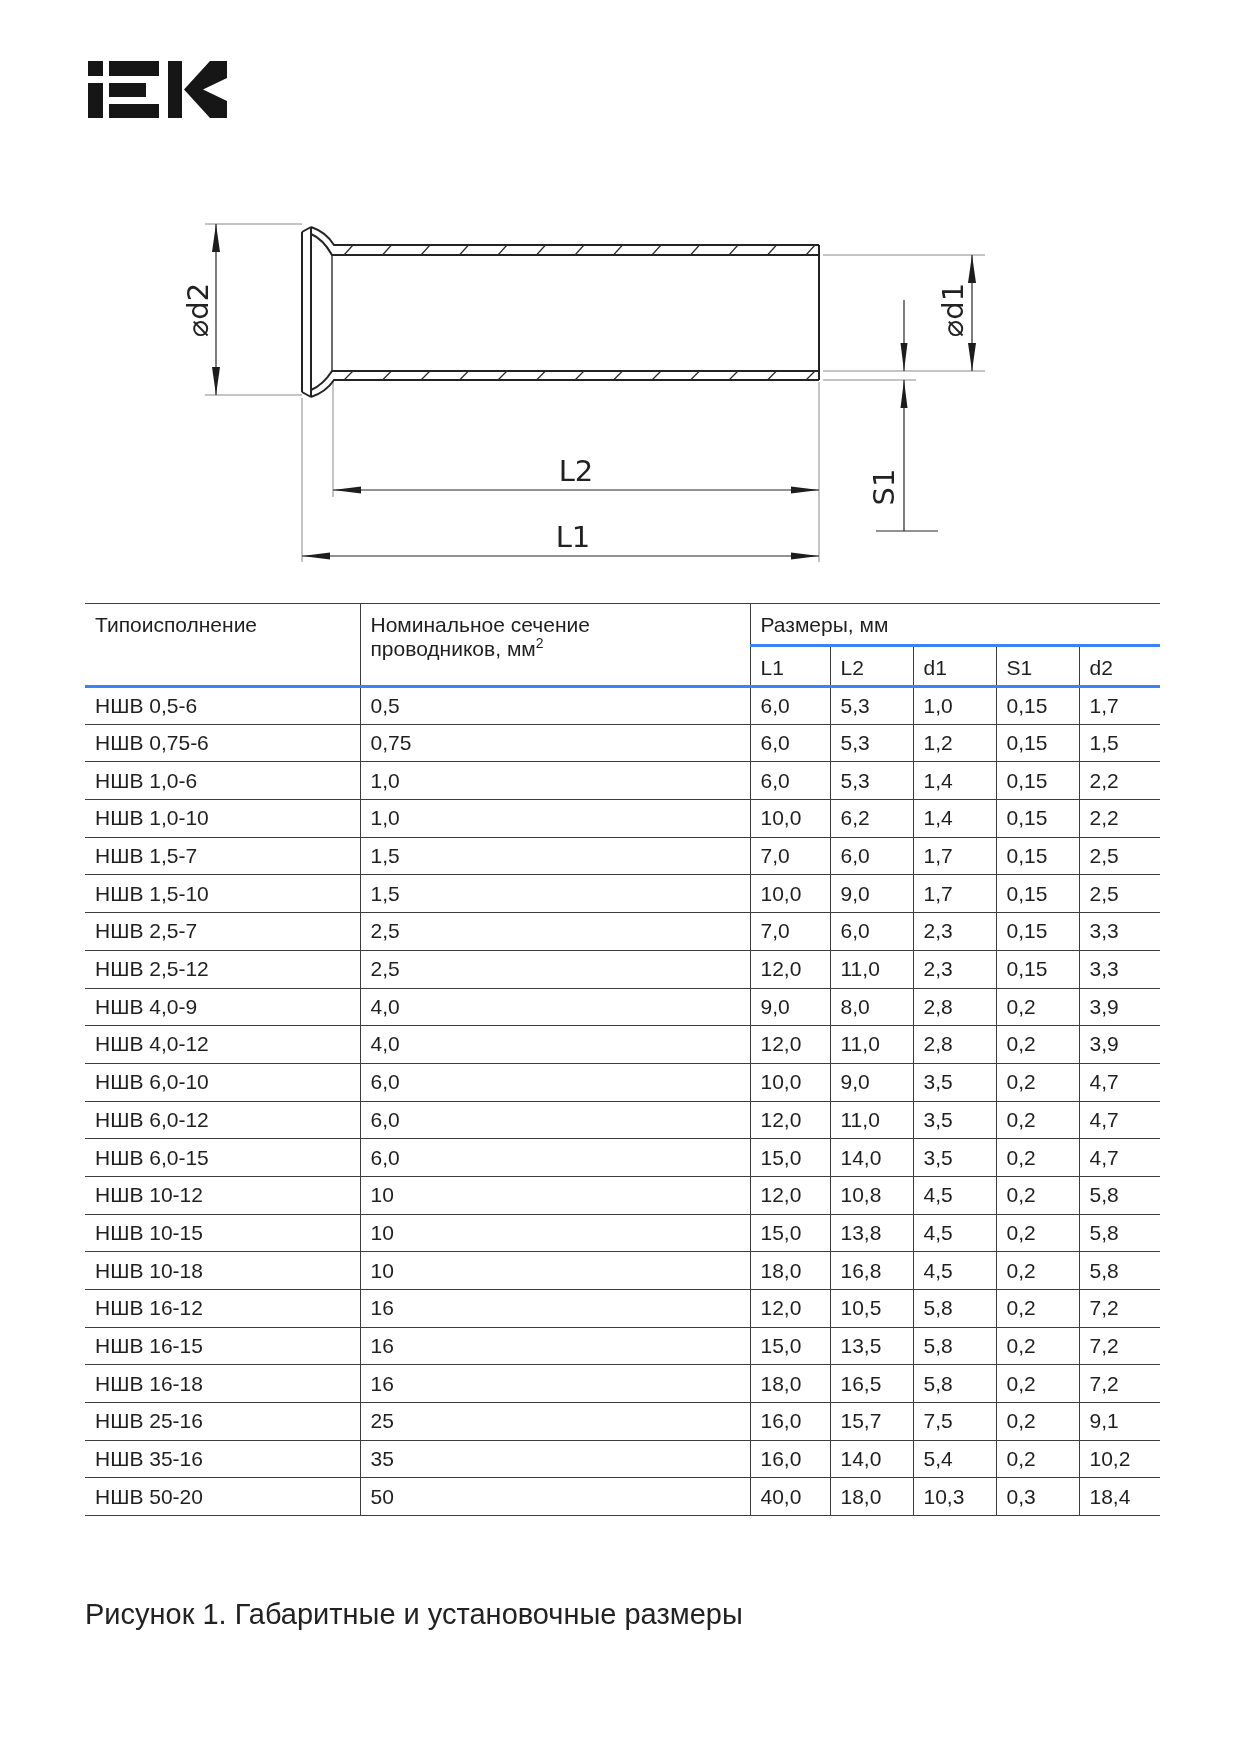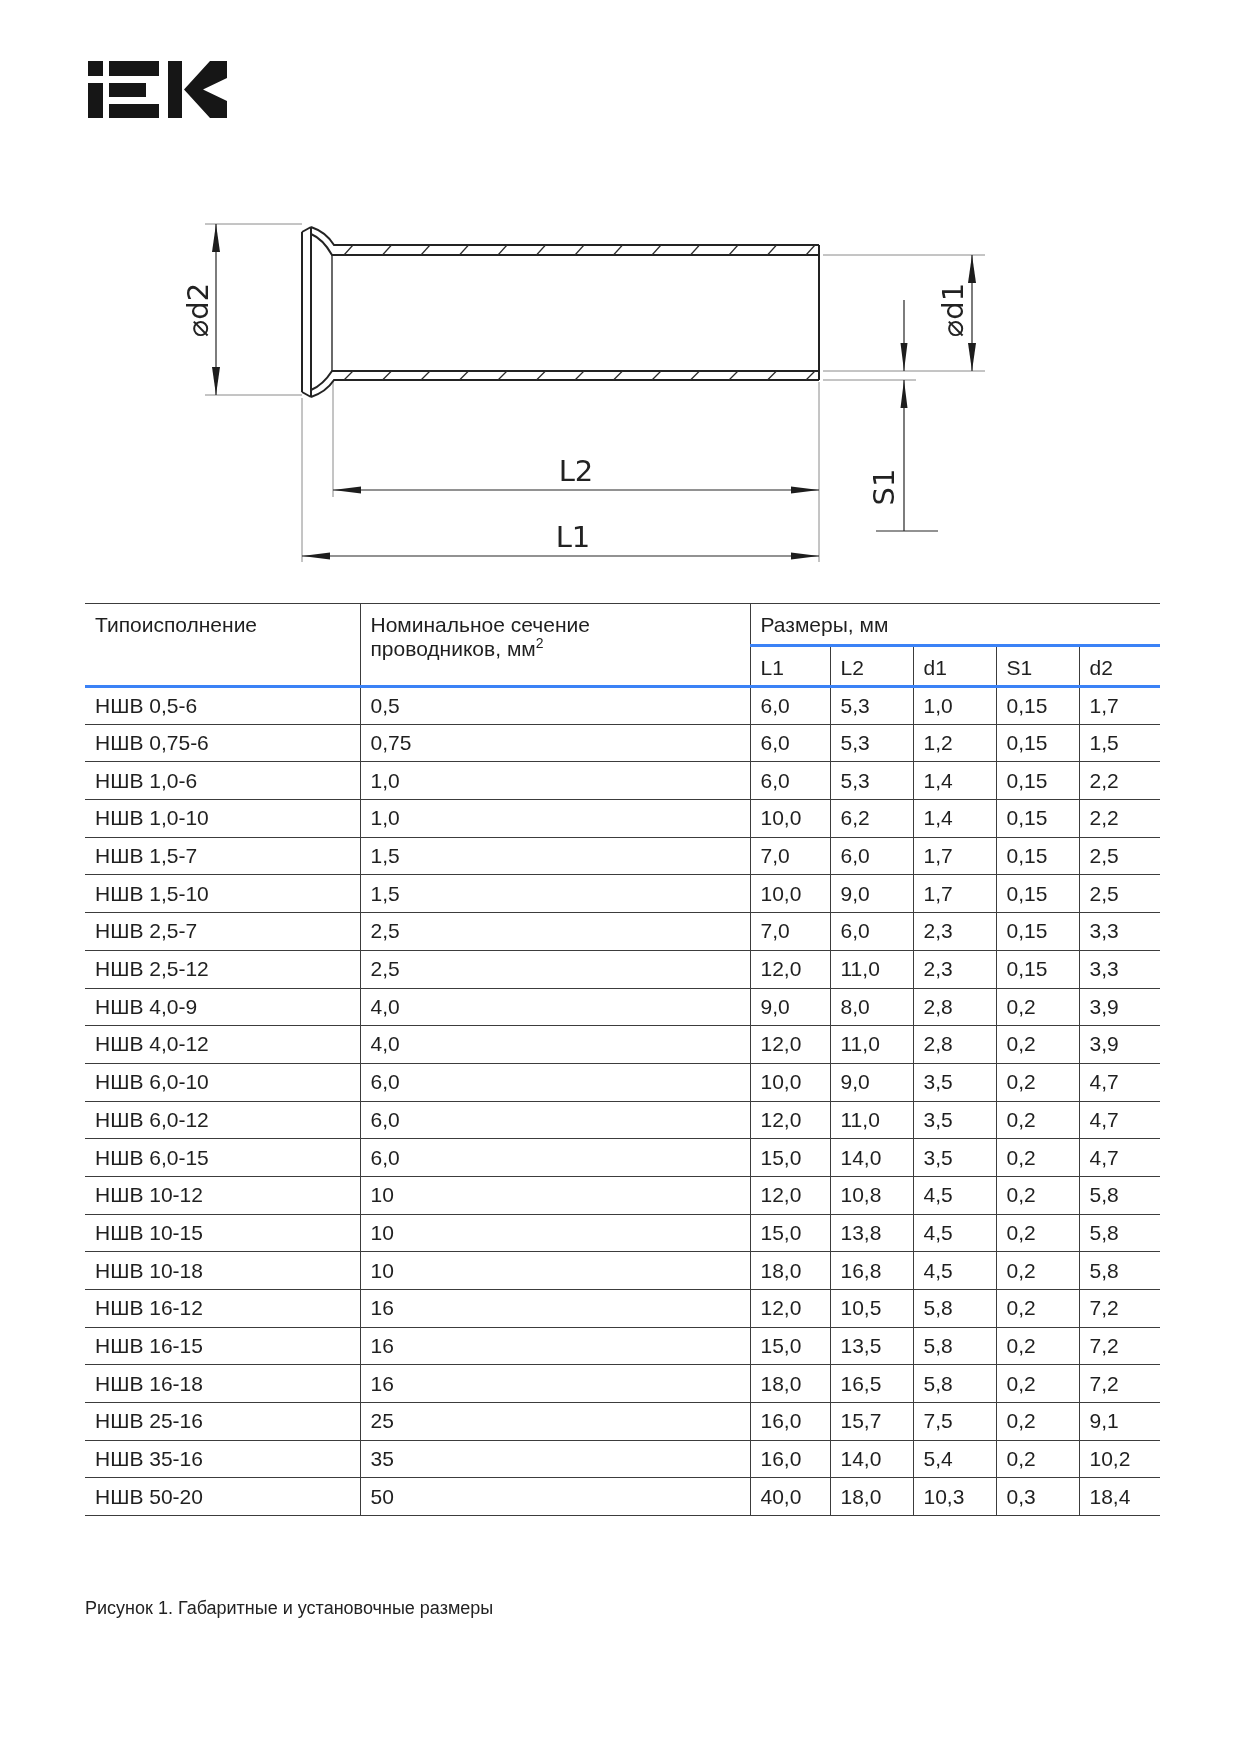--- a/index.html
+++ b/index.html
@@ -29,21 +29,21 @@
   table.spec thead th{vertical-align:top;padding-top:9px;}
   table.spec .bt{border-top:1px solid #3c3c3c;}
   table.spec .bb{border-bottom:3px solid #3b82f6;}
   table.spec .br{border-right:1px solid #3c3c3c;}
   table.spec .h1{height:42px;}
   table.spec .h2{height:41px;}
   table.spec tbody tr{height:37.69px;}
   table.spec tbody td{vertical-align:middle;border-bottom:1px solid #3c3c3c;}
   table.spec sup{font-size:14px;vertical-align:super;line-height:0;}
   
-  .caption{position:absolute;left:85px;top:1598px;font-size:18px;color:#222;}
+  .caption{position:absolute;left:85px;top:1598px;font-size:29px;color:#222;}
 </style>
 </head>
 <body>
 
 <svg class="logo" viewBox="85 58 145 64" aria-label="IEK">
   <g fill="#161616">
     <rect x="88" y="61" width="15" height="15"></rect>
     <rect x="88" y="83" width="15" height="35"></rect>
     <rect x="109" y="61" width="50" height="15"></rect>
     <rect x="109" y="83" width="37" height="14"></rect>

